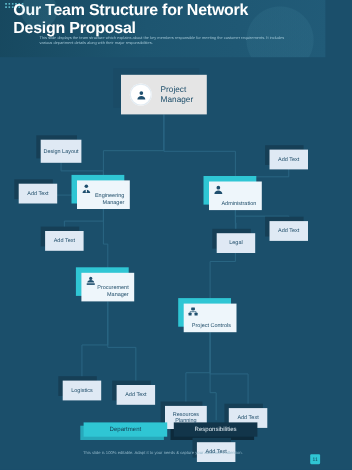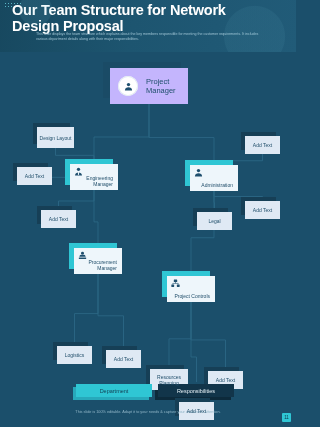--- a/index.html
+++ b/index.html
@@ -64,21 +64,21 @@
     font-size:5px;line-height:6px;color:#23506c;
   }
   .node.dept .ic{
     position:absolute;left:3px;top:2px;width:11px;height:11px;
     display:flex;align-items:center;justify-content:center;
   }
 
   
   .node.root{}
   .node.root .shadow{background:#1a4b66;left:-7px;top:-6px;}
-  .node.root .body{background:#c4b5fd;display:flex;align-items:center;justify-content:flex-start;}
+  .node.root .body{background:#e5e5e5;display:flex;align-items:center;justify-content:flex-start;}
   .node.root .ic{
     position:absolute;left:8px;top:50%;transform:translateY(-50%);
     width:20px;height:20px;border-radius:50%;background:#ffffff;
     display:flex;align-items:center;justify-content:center;
     box-shadow:0 0 0 1px #e2ebf2 inset;
   }
   .node.root .label{
     position:absolute;left:34px;top:50%;transform:translateY(-50%);
     text-align:left;font-size:7.5px;line-height:9px;color:#20506c;width:44px;
   }

